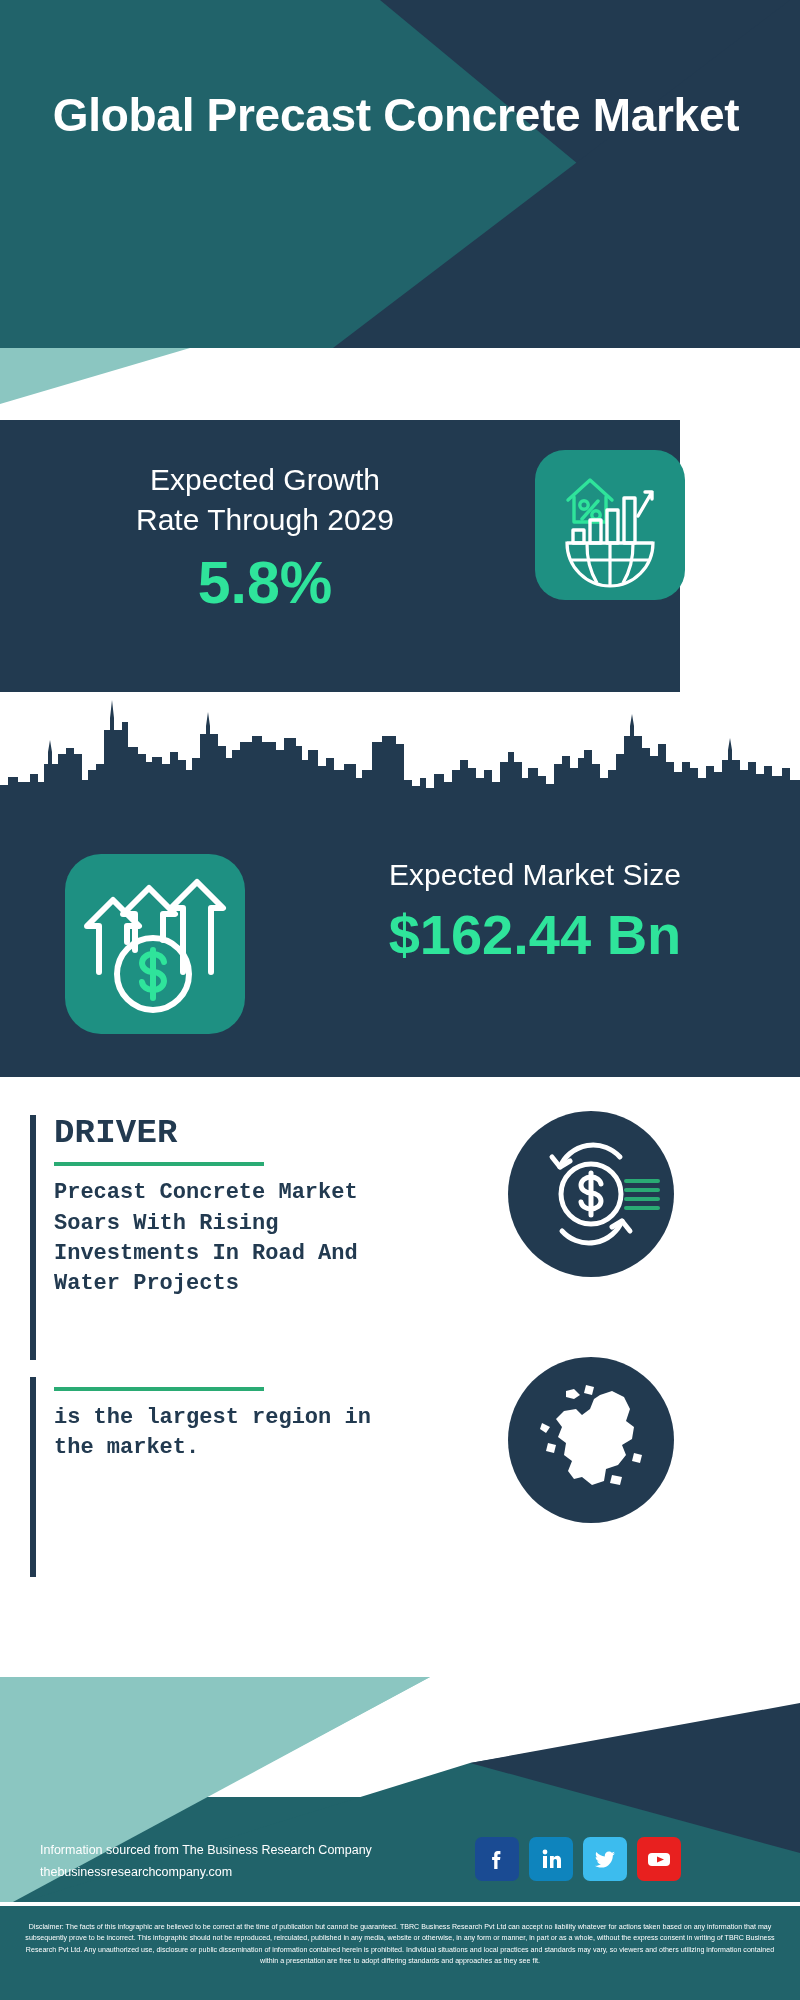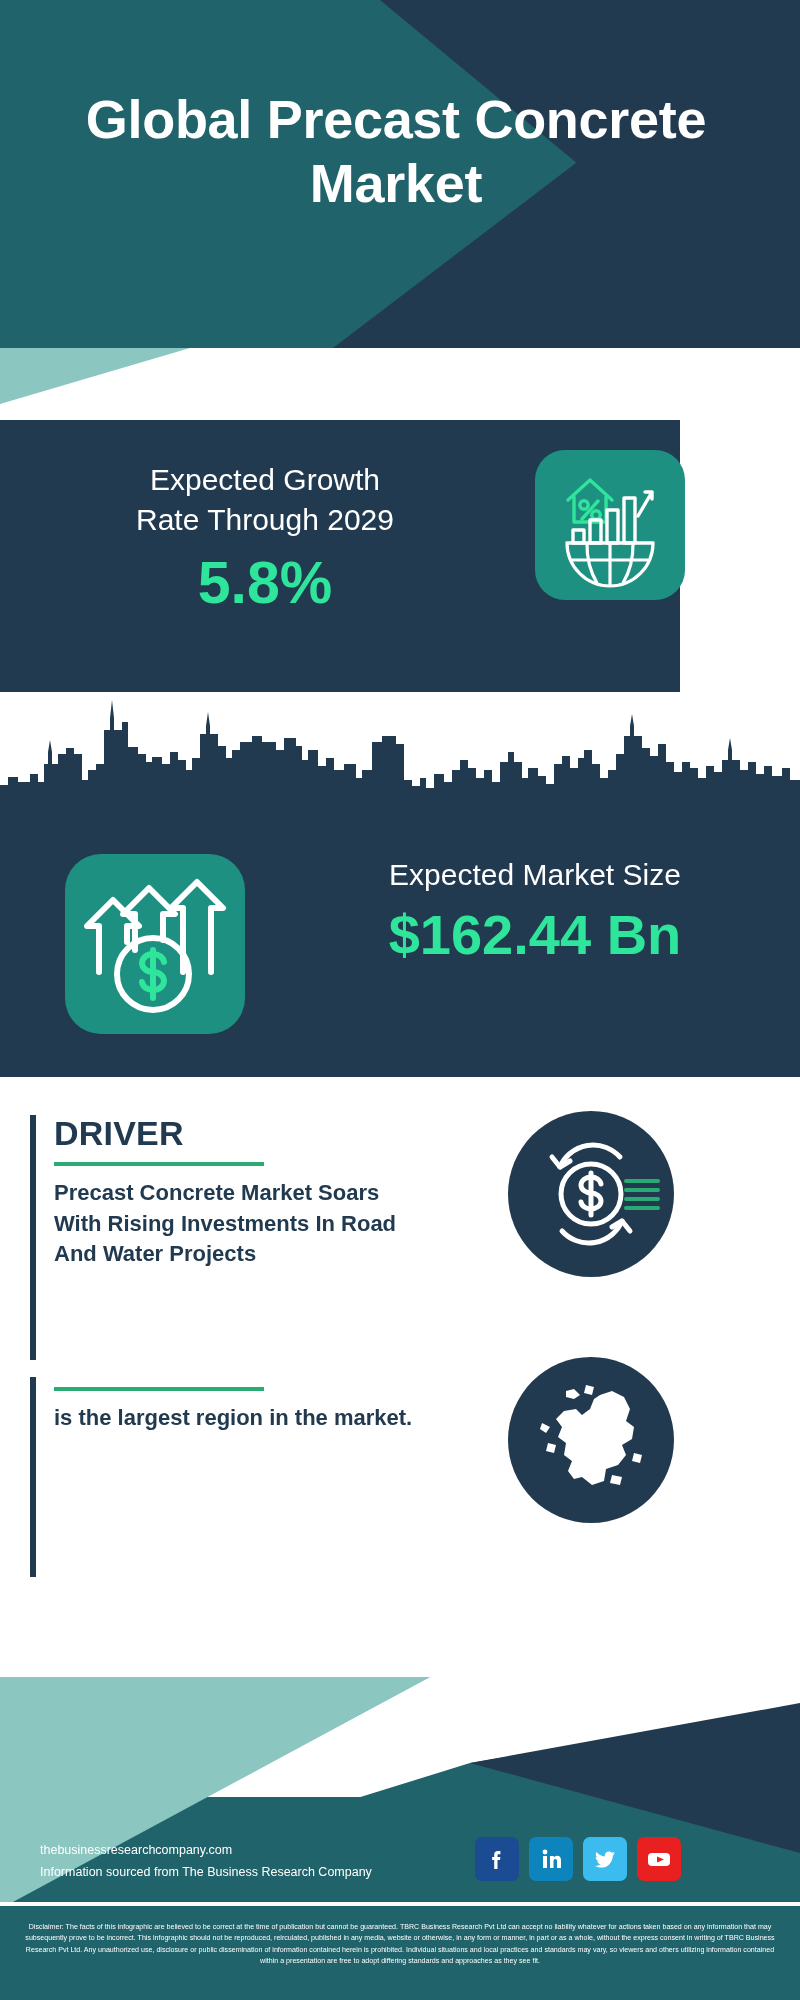--- a/index.html
+++ b/index.html
@@ -15,21 +15,21 @@
   .header {
     position:absolute; left:0; top:0; width:800px; height:348px;
     background:#21636a; overflow:hidden;
   }
   .header-diag {
     position:absolute; left:0; top:0; width:800px; height:348px;
   }
   .header-title {
     position:absolute; left:0; top:88px; width:792px;
     text-align:center; color:#ffffff;
-    font-size:54px; font-weight:bold; line-height:1.18;
+    font-size:46px; font-weight:bold; line-height:1.18;
     letter-spacing:-0.3px;
     padding:0 8px;
   }
   .header-under {
     position:absolute; left:0; top:348px; width:800px; height:56px;
     background:#ffffff; overflow:hidden;
   }
   .header-under svg { display:block; }
 
   
@@ -74,21 +74,21 @@
   .market-label { color:#ffffff; font-size:30px; line-height:1.32; }
   .market-value {
     color:#2fe49b; font-size:56px; font-weight:bold; line-height:1.2; margin-top:6px;
   }
 
   
   .body-white {
     position:absolute; left:0; top:1077px; width:800px; height:600px;
     background:#ffffff;
   }
-  .panel { position:absolute; }
+  .panel { position:absolute;font-family:Liberation Mono, monospace; }
   .panel-bar {
     position:absolute; left:0; top:0; width:6px; height:100%;
     background:#223a50;
   }
   .panel-inner { padding-left:24px; }
   .panel-title {
     color:#223a50; font-size:34px; font-weight:bold; letter-spacing:0.2px;
     line-height:1.1;
   }
   .panel-rule {
@@ -311,22 +311,22 @@
       <polygon points="0,118 0,232 800,86 800,30" fill="none"></polygon>
       <polygon points="0,232 470,86 800,30 800,260 0,260" fill="#21636a"></polygon>
       <polygon points="0,0 430,0 0,232" fill="#8bc6c1"></polygon>
       <polygon points="800,26 800,176 470,86" fill="#223a50"></polygon>
     </svg>
 
     <div class="disclaimer-sep" style="position:absolute; left:0; top:225px; width:800px; height:4px; background:#ffffff;"></div>
   </div>
 
   <div class="footer-src">
+    <div>Information sourced from The Business Research Company</div>
     <div>thebusinessresearchcompany.com</div>
-    <div>Information sourced from The Business Research Company</div>
   </div>
 
   <div class="socials">
     <div class="social s-fb">
       <svg width="26" height="26" viewBox="0 0 26 26">
         <path fill="#ffffff" d="M16.4 8.2h-2.1c-.5 0-.8.3-.8.9v1.8h2.9l-.4 3.2h-2.5V23h-3.3v-8.9H8.1v-3.2h2.1V8.4
           c0-2.1 1.3-3.4 3.4-3.4h2.8z"></path>
       </svg>
     </div>
     <div class="social s-li">

